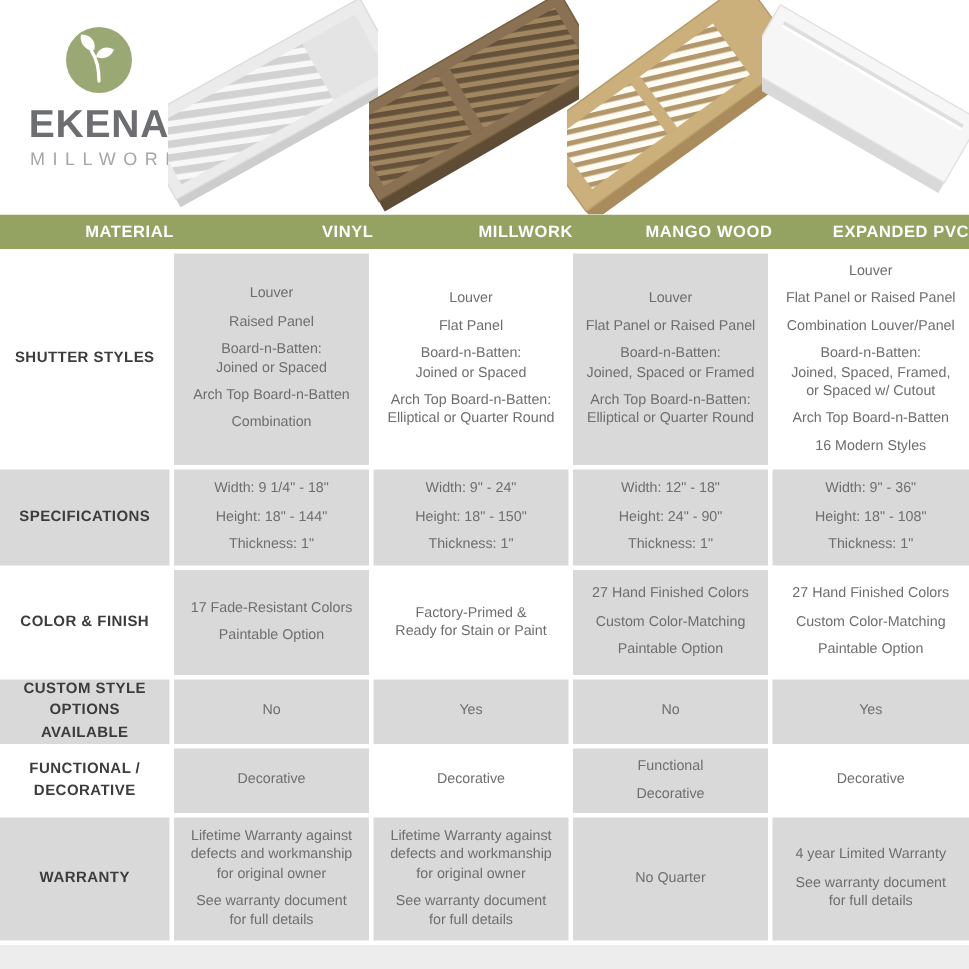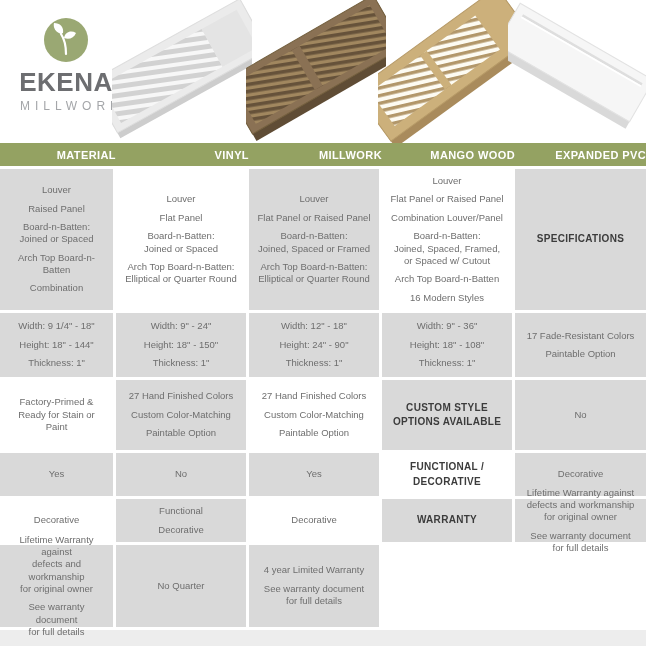--- a/index.html
+++ b/index.html
@@ -126,20 +126,21 @@
 
 <div class="mat-header">
   <span>MATERIAL</span>
   <span>VINYL</span>
   <span>MILLWORK</span>
   <span>MANGO WOOD</span>
   <span>EXPANDED PVC</span>
 </div>
 
 <div class="tbl">
+    <div class="cell label-cell">SHUTTER STYLES</div>
     <div class="cell gray">
       <p>Louver</p>
       <p>Raised Panel</p>
       <p>Board-n-Batten:
 Joined or Spaced</p>
       <p>Arch Top Board-n-Batten</p>
       <p>Combination</p>
     </div>
     <div class="cell">
       <p>Louver</p>
@@ -181,20 +182,21 @@
     <div class="cell gray">
       <p>Width: 12" - 18"</p>
       <p>Height: 24" - 90"</p>
       <p>Thickness: 1"</p>
     </div>
     <div class="cell gray">
       <p>Width: 9" - 36"</p>
       <p>Height: 18" - 108"</p>
       <p>Thickness: 1"</p>
     </div>
+    <div class="cell label-cell">COLOR &amp; FINISH</div>
     <div class="cell gray">
       <p>17 Fade-Resistant Colors</p>
       <p>Paintable Option</p>
     </div>
     <div class="cell">
       <p>Factory-Primed &amp;
 Ready for Stain or Paint</p>
     </div>
     <div class="cell gray">
       <p>27 Hand Finished Colors</p>

